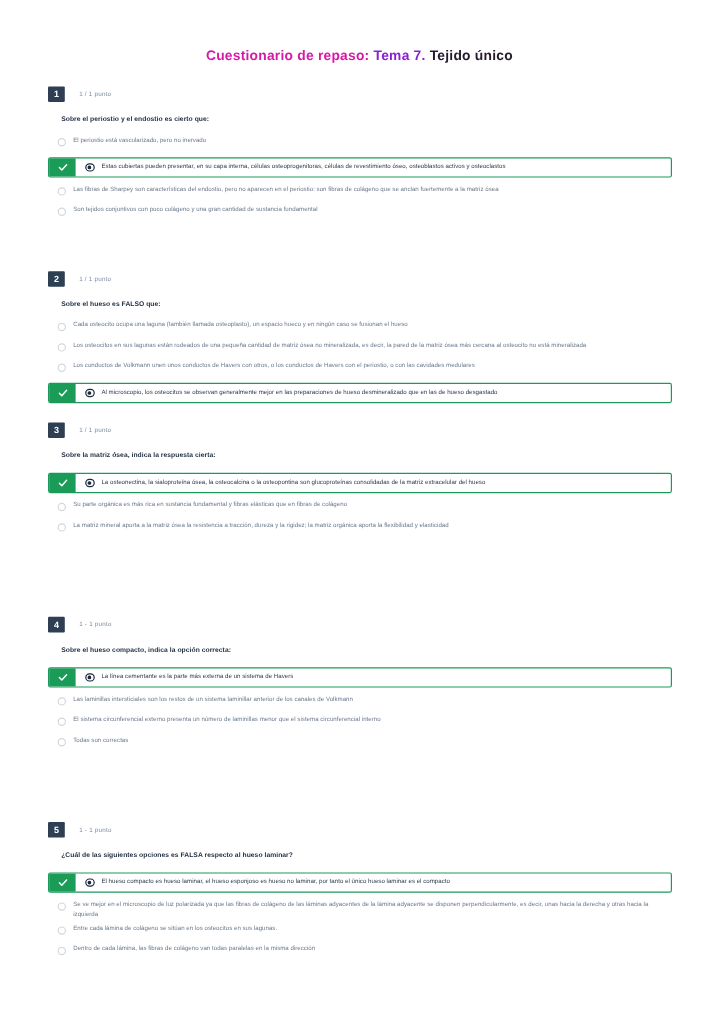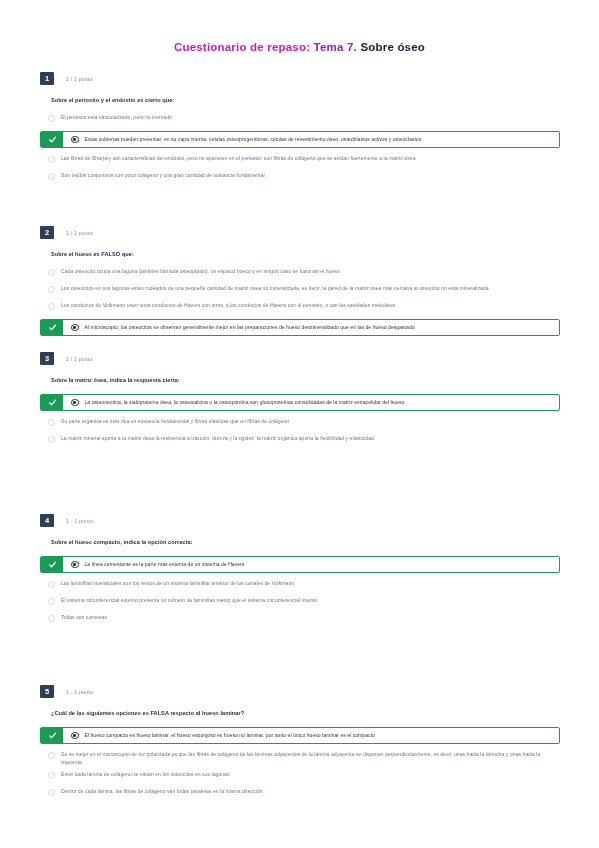--- a/index.html
+++ b/index.html
@@ -166,21 +166,21 @@
   .opt.faded .radio { border-color: #d2d8e0; }
 </style>
 </head>
 <body>
 
 <div class="page">
 
   <div class="doc-title">
     <span class="t-pink">Cuestionario de repaso:</span>
     <span class="t-purple">Tema 7.</span>
-    <span class="t-dark">Sobre óseo</span>
+    <span class="t-dark">Tejido único</span>
   </div>
 
   <div class="q-block" style="top:72px;">
     <div class="q-head">
       <div class="q-num">1</div>
       <div class="q-points">1 / 1 punto</div>
     </div>
     <div class="q-text">Sobre el periostio y el endostio es cierto que:</div>
     <div class="q-options">
       <div class="opt faded">

